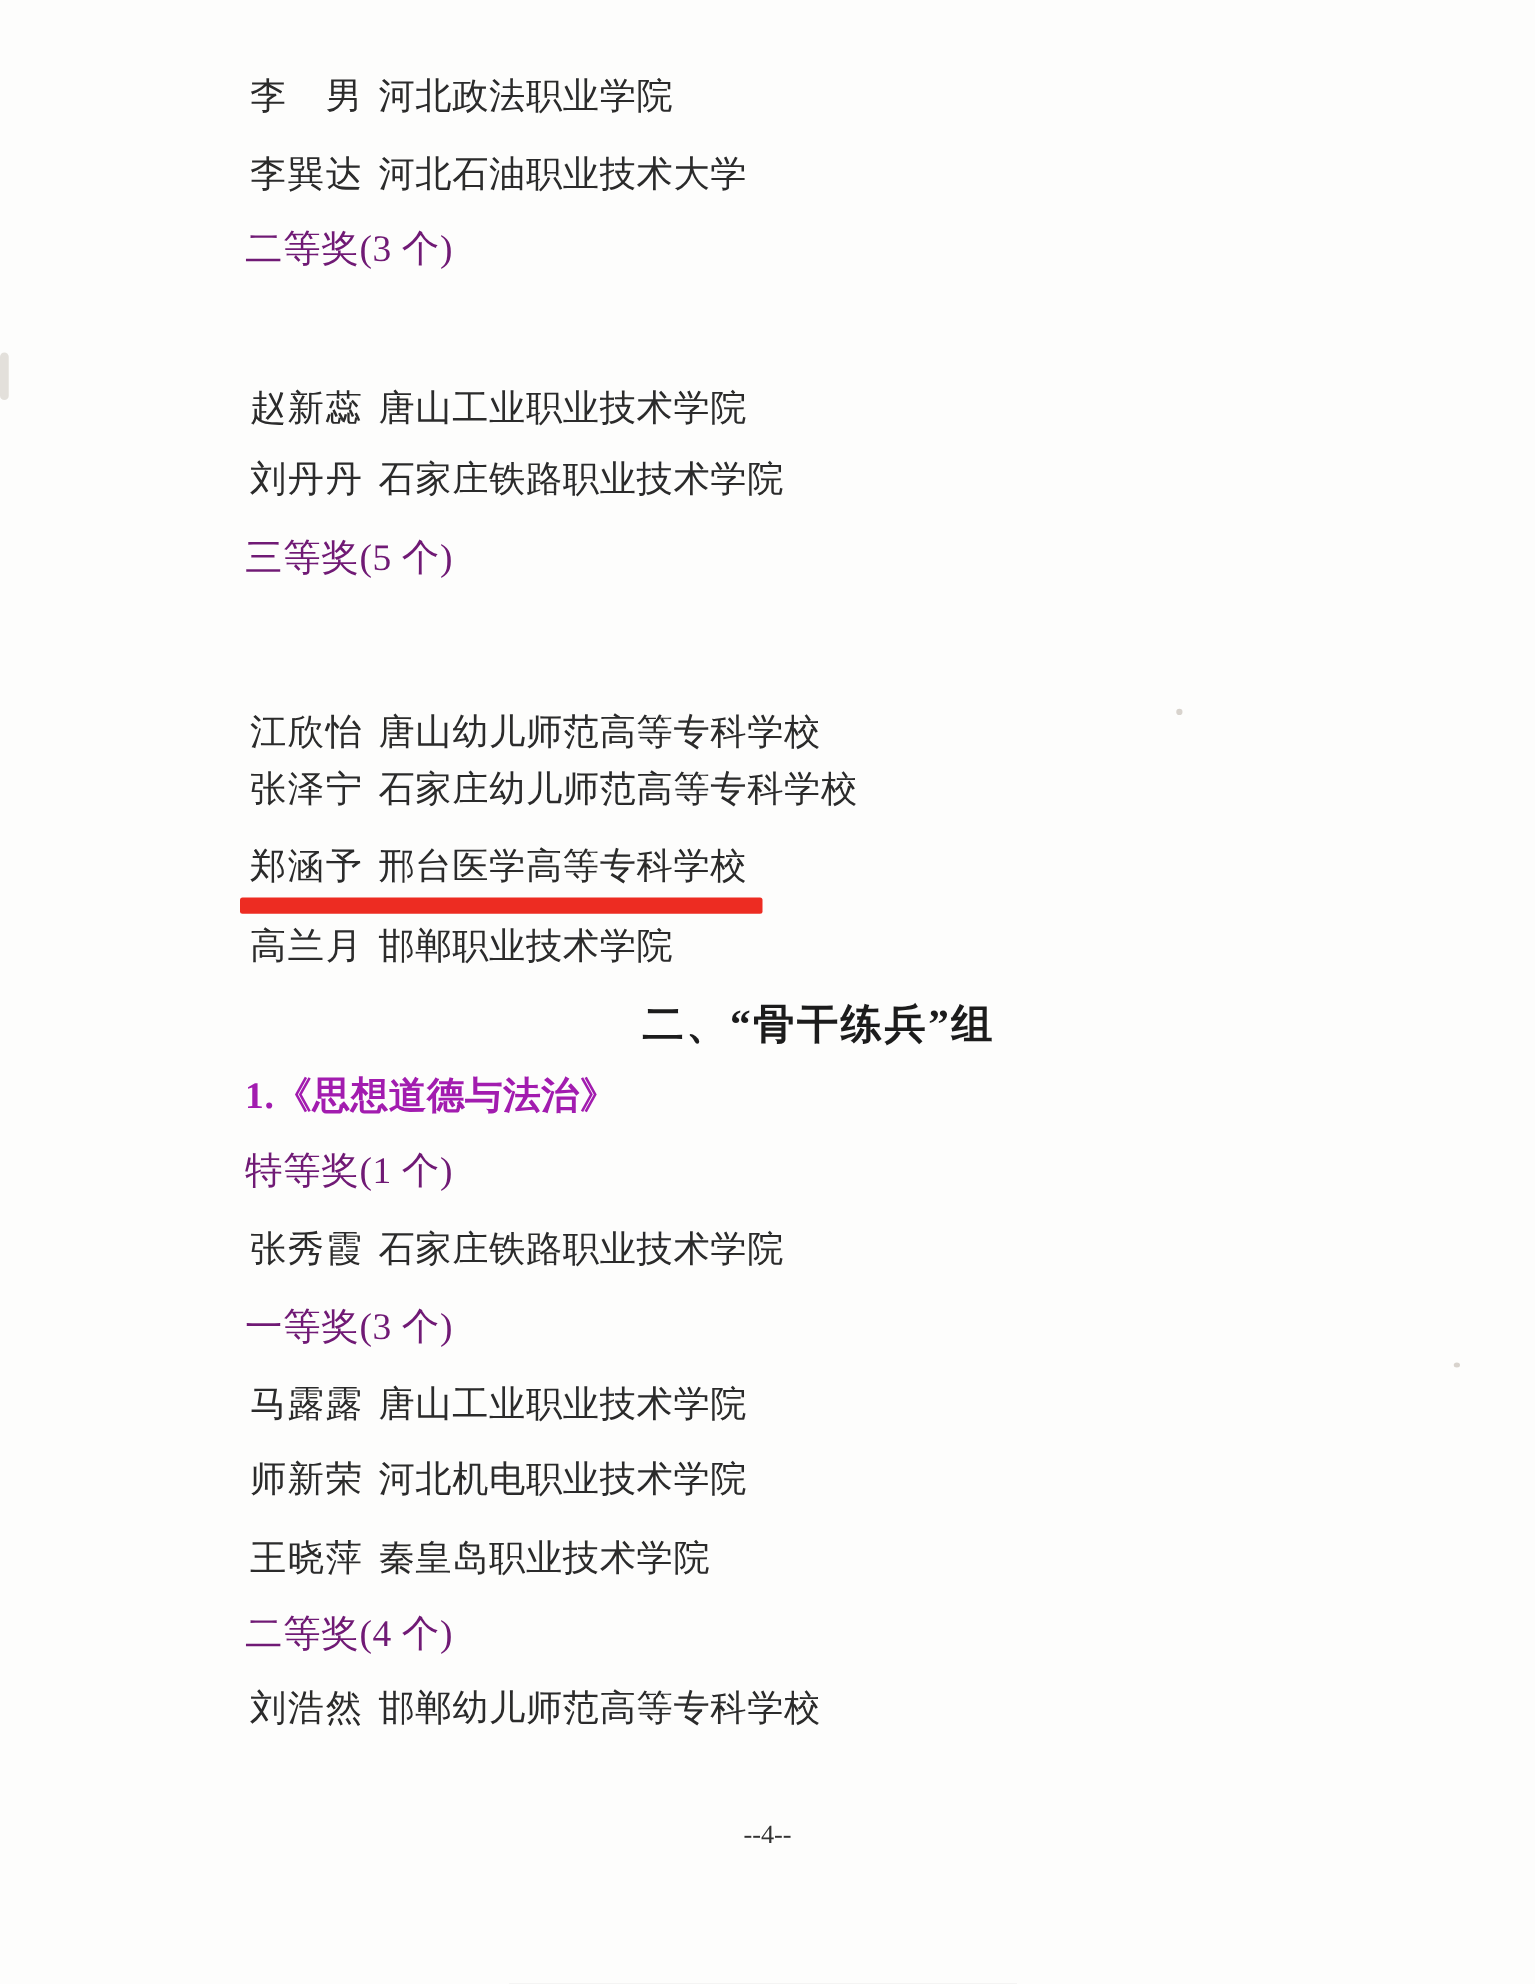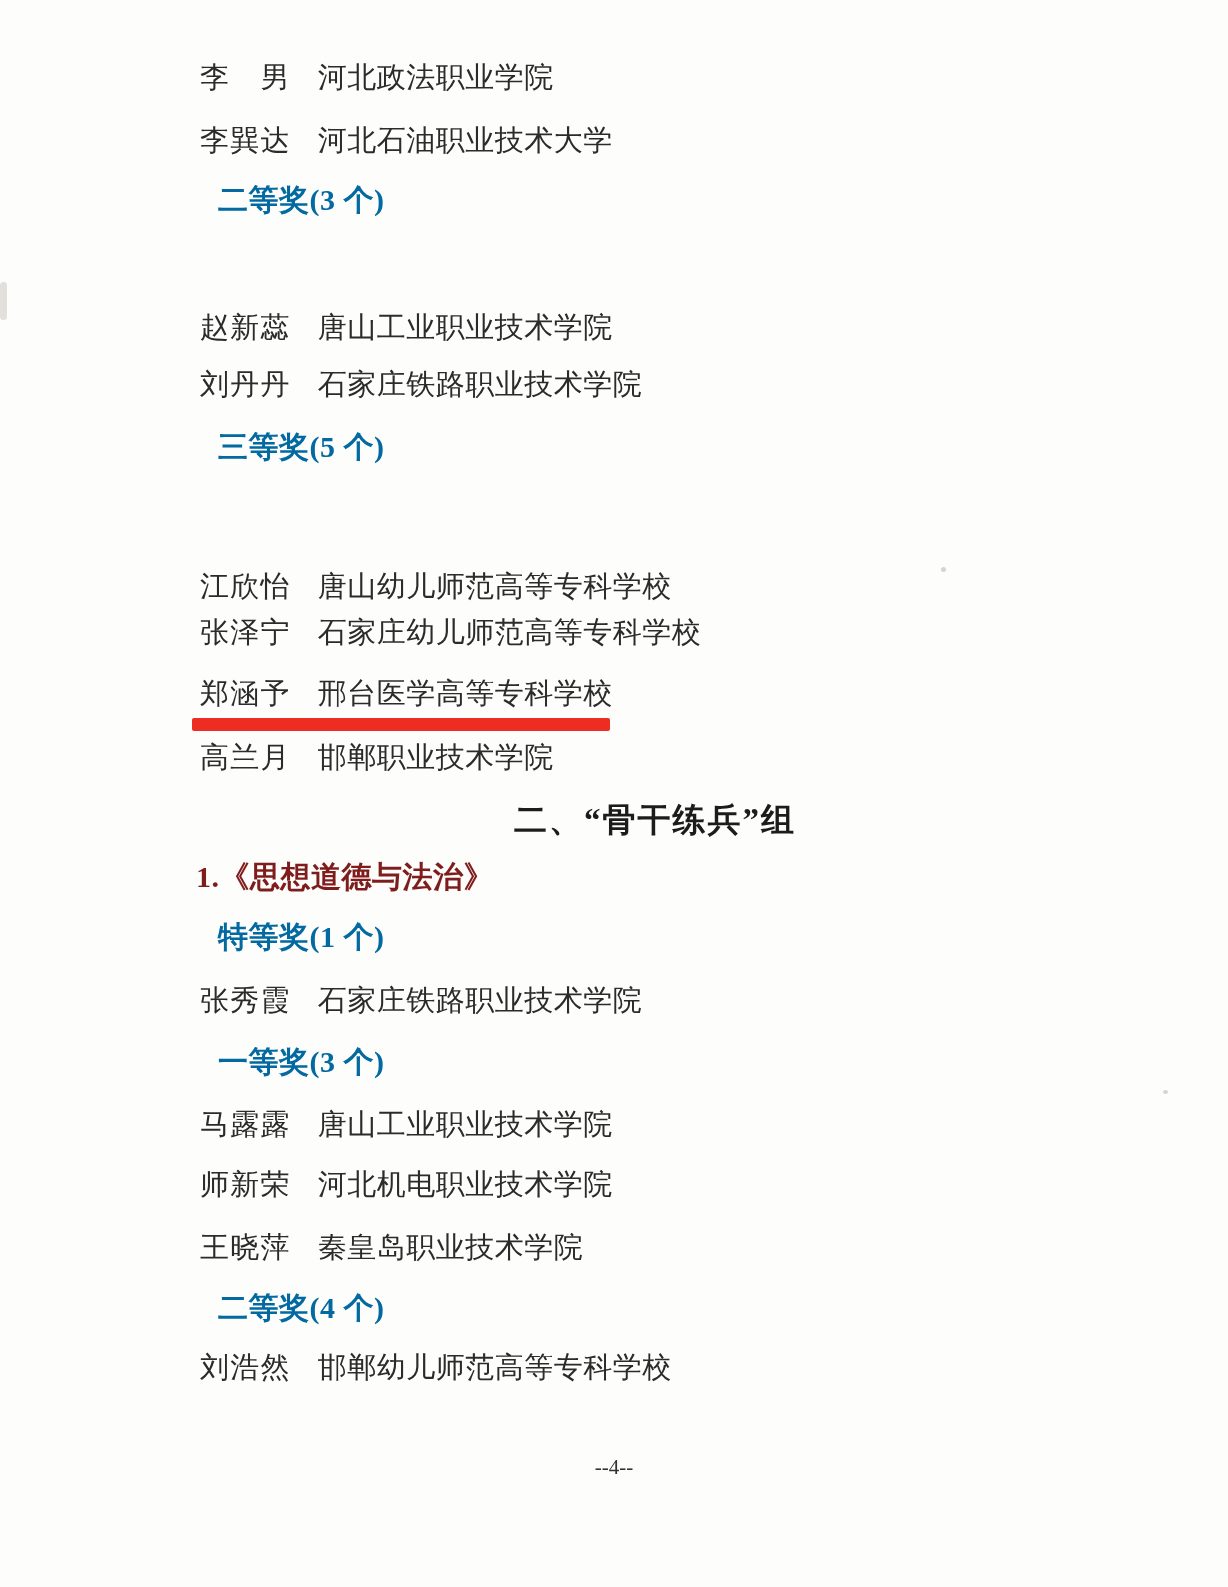--- a/index.html
+++ b/index.html
@@ -26,33 +26,32 @@
     letter-spacing: 0.5px;
   }
   .entry .name {
     display: inline-block;
     width: 90px;
     text-align: justify;
     text-align-last: justify;
   }
   .entry .school {
     display: inline-block;
-    margin-left: 20px;
+    margin-left: 5px;
   }
   .award-header {
-    font-weight: 700;
+    font-weight: 400;
     font-size: 30px;
-    color: #0369a1;
+    color: #701a75;
     left: 196px;
-    margin-left: 22px;
   }
   .course-title {
     font-weight: 700;
     font-size: 30px;
-    color: #7f1d1d;
+    color: #a21caf;
     left: 196px;
   }
   .section-header {
     left: 0;
     width: 100%;
     text-align: center;
     transform: translateX(41px);
     font-weight: 700;
     font-size: 33px;
     color: #1c1c1c;

